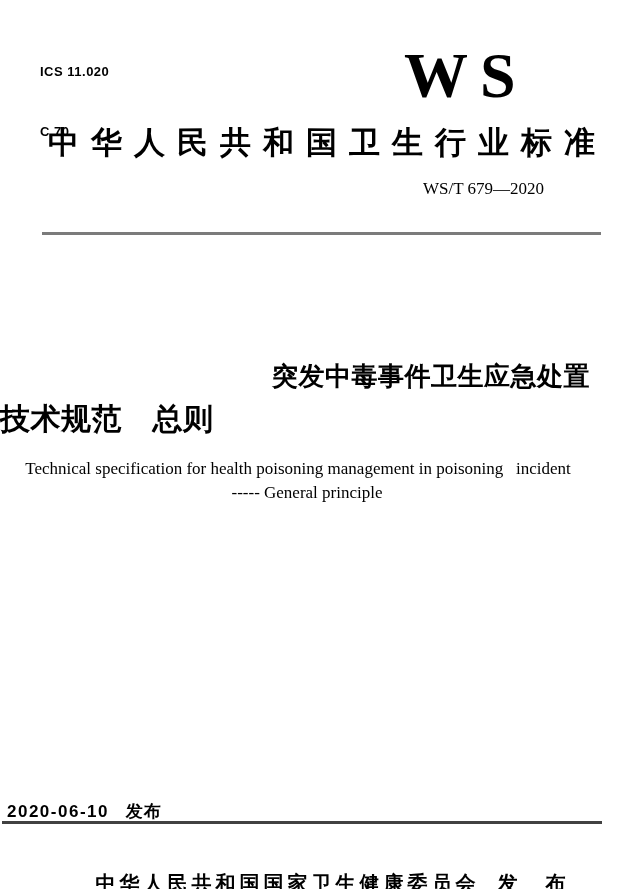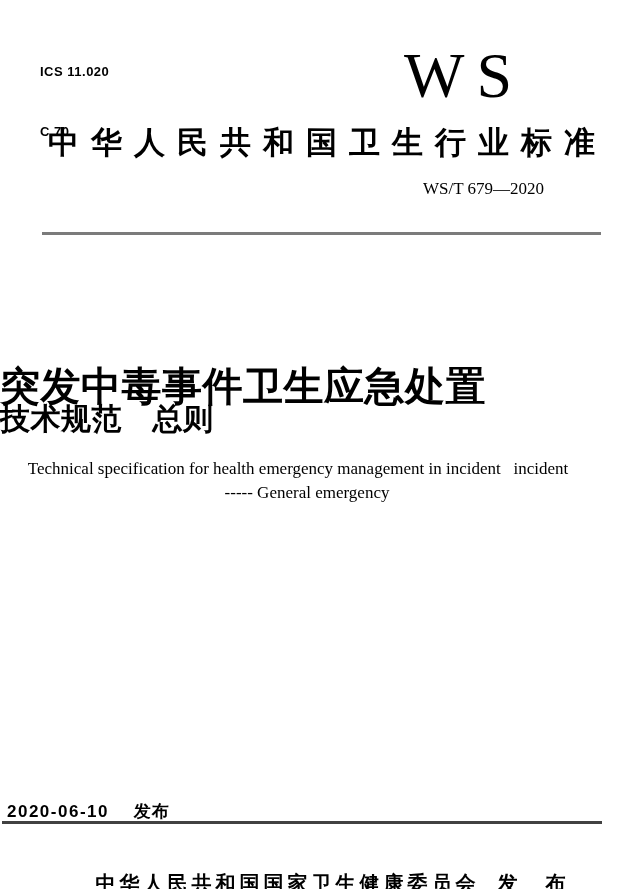--- a/index.html
+++ b/index.html
@@ -25,21 +25,21 @@
     letter-spacing: 0.5px;
     white-space: pre;
   }
 
   
   .ws-logo {
     position: absolute;
     left: 404px;
     top: 44px;
     font-family: "Liberation Serif", serif;
-    font-weight: normal;
+    font-weight: bold;
     font-size: 64px;
     line-height: 64px;
     letter-spacing: 12px;
   }
 
   
   .standard-name {
     position: absolute;
     left: 48px;
     top: 125px;
@@ -68,22 +68,22 @@
     width: 559px;
     height: 3px;
     background: #7b7b7b;
   }
 
   .title-cn-1 {
     position: absolute;
     left: 0;
     top: 359px;
     width: 590px;
-    text-align: left;
-    font-size: 40px;
+    text-align: right;
+    font-size: 26px;
     font-weight: bold;
     letter-spacing: 0.5px;
     white-space: pre;
   }
   .title-cn-2 {
     position: absolute;
     left: 0;
     top: 399px;
     width: 514px;
     font-size: 30px;
@@ -124,21 +124,21 @@
   .date-right {
     position: absolute;
     right: 5px;
     top: 800px;
     font-size: 17px;
     font-weight: bold;
     white-space: nowrap;
     text-align: right;
   }
   .date-num { letter-spacing: 1.5px; margin-top: 22px; }
-  .date-label { margin-left: 20px; letter-spacing: 1px; }
+  .date-label { margin-left: 12px; letter-spacing: 1px; }
 
   .rule-bottom {
     position: absolute;
     left: 2px;
     top: 821px;
     width: 623px;
     height: 3px;
     background: #414141;
   }
 
@@ -169,22 +169,22 @@
 
   <div class="standard-name">中华人民共和国卫生行业标准</div>
 
   <div class="standard-code">WS/T 679—2020</div>
 
   <div class="rule-top"></div>
 
   <div class="title-cn-1">突发中毒事件卫生应急处置</div>
   <div class="title-cn-2">技术规范　总则</div>
 
-  <div class="subtitle-en-1">Technical specification for health emergency management in incident   incident</div>
-  <div class="subtitle-en-2">----- General emergency</div>
+  <div class="subtitle-en-1">Technical specification for health poisoning management in poisoning   incident</div>
+  <div class="subtitle-en-2">----- General principle</div>
 
   <div class="date-left">
     <span class="date-num">2020-06-10</span>
     <span class="date-label">发布</span>
   </div>
 
 
   <div class="rule-bottom"></div>
 
   <div class="publisher-line">

